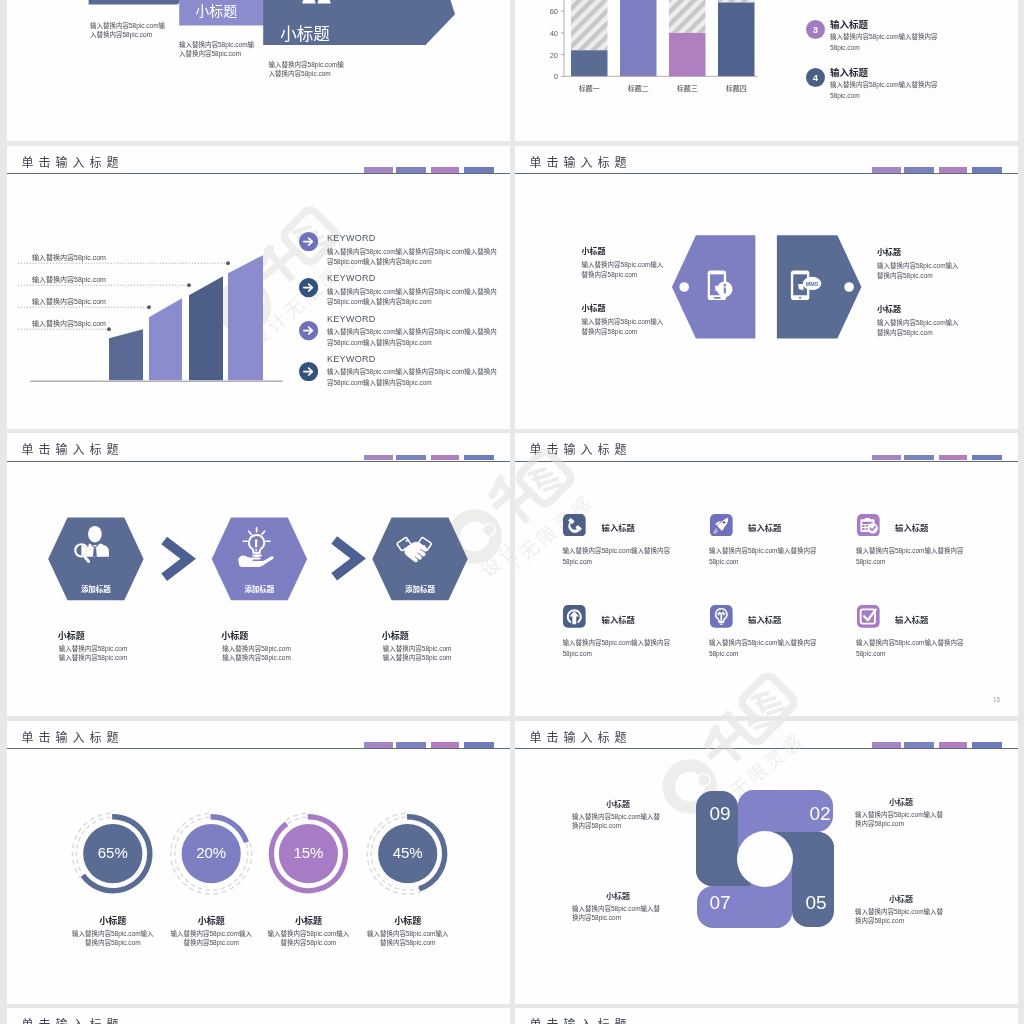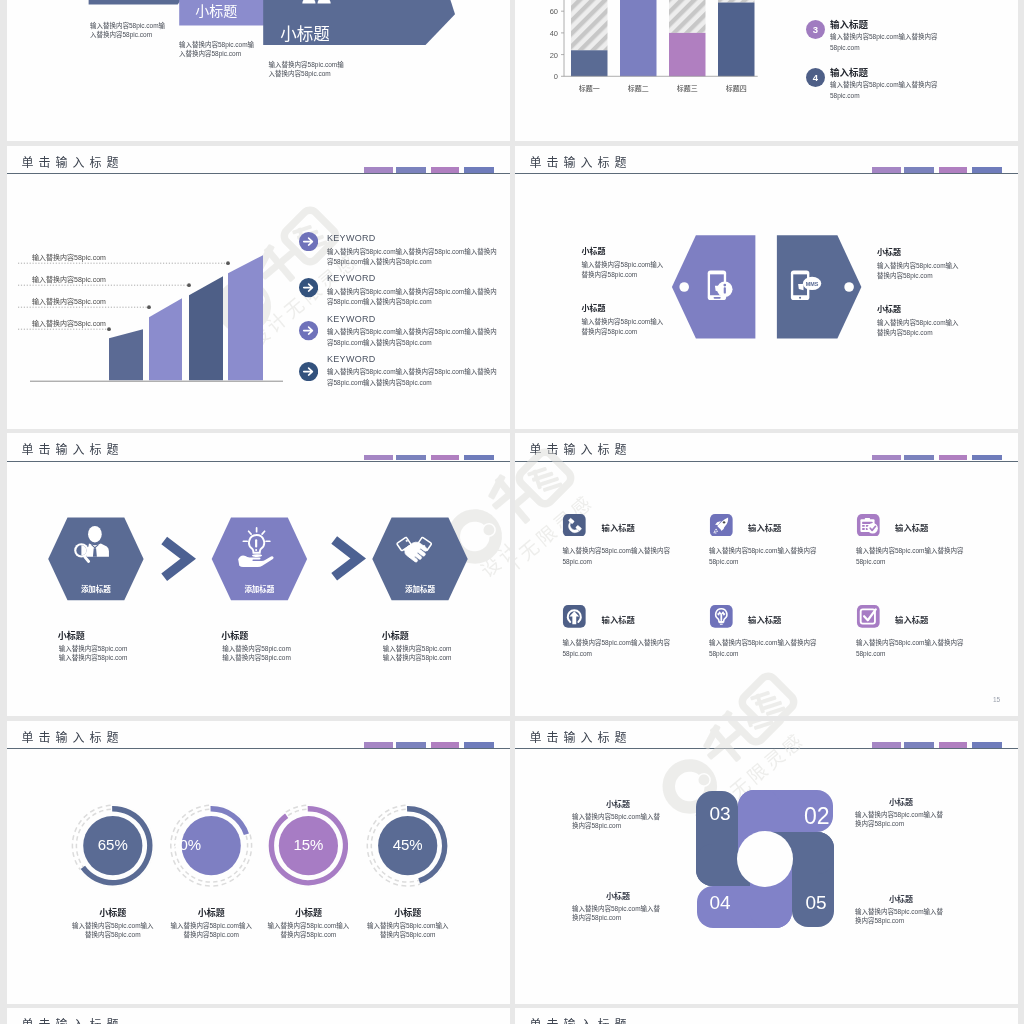--- a/index.html
+++ b/index.html
@@ -535,21 +535,21 @@
           <div class="ttl">单击输入标题</div>
           <div class="bars">
             <i style="left: 0px; width: 28.5px; background: rgb(165, 134, 196);"></i>
             <i style="left: 31.4px; width: 30px; background: rgb(123, 130, 189);"></i>
             <i style="left: 66.5px; width: 28.8px; background: rgb(176, 127, 192);"></i>
             <i style="left: 99.4px; width: 30.1px; background: rgb(111, 124, 187);"></i>
           </div>
           <div class="rule"></div>
         </div>
       </div>
-  <div id="donuts" style="position: absolute; left: 0px; top: 0px; width: 502px; height: 283px;">
+  <div id="donuts" style="position: absolute; left: 0px; top: 8px; width: 502px; height: 283px;">
         <svg width="502" height="283" viewBox="0 0 502 283">
           <path d="M107.21 84.32 A40.4 40.4 0 0 1 112.09 84.79" fill="none" stroke="#dcdcdc" stroke-width="1.5"></path>
           <path d="M107.07 88.32 A36.4 36.4 0 0 1 111.47 88.74" fill="none" stroke="#dcdcdc" stroke-width="1.5"></path>
           <path d="M115.57 85.50 A40.4 40.4 0 0 1 120.25 86.97" fill="none" stroke="#dcdcdc" stroke-width="1.5"></path>
           <path d="M114.61 89.38 A36.4 36.4 0 0 1 118.82 90.71" fill="none" stroke="#dcdcdc" stroke-width="1.5"></path>
           <path d="M123.51 88.39 A40.4 40.4 0 0 1 127.78 90.80" fill="none" stroke="#dcdcdc" stroke-width="1.5"></path>
           <path d="M121.76 91.98 A36.4 36.4 0 0 1 125.60 94.16" fill="none" stroke="#dcdcdc" stroke-width="1.5"></path>
           <path d="M130.67 92.86 A40.4 40.4 0 0 1 134.35 96.11" fill="none" stroke="#dcdcdc" stroke-width="1.5"></path>
           <path d="M128.21 96.02 A36.4 36.4 0 0 1 131.52 98.94" fill="none" stroke="#dcdcdc" stroke-width="1.5"></path>
           <path d="M136.75 98.73 A40.4 40.4 0 0 1 139.67 102.67" fill="none" stroke="#dcdcdc" stroke-width="1.5"></path>
@@ -791,21 +791,21 @@
           <path d="M380.35 94.52 A36.4 36.4 0 0 1 384.15 92.28" fill="none" stroke="#dcdcdc" stroke-width="1.5"></path>
           <path d="M385.57 87.24 A40.4 40.4 0 0 1 390.22 85.68" fill="none" stroke="#dcdcdc" stroke-width="1.5"></path>
           <path d="M387.06 90.95 A36.4 36.4 0 0 1 391.25 89.55" fill="none" stroke="#dcdcdc" stroke-width="1.5"></path>
           <path d="M393.68 84.91 A40.4 40.4 0 0 1 398.56 84.36" fill="none" stroke="#dcdcdc" stroke-width="1.5"></path>
           <path d="M394.38 88.85 A36.4 36.4 0 0 1 398.77 88.35" fill="none" stroke="#dcdcdc" stroke-width="1.5"></path>
           <path d="M400.05 87.71 A37 37 0 0 1 412.13 159.89" stroke="#fdfdfd" stroke-width="9.4" fill="none"></path>
           <path d="M400.05 87.71 A37 37 0 0 1 412.13 159.89" stroke="#5a6b94" stroke-width="5.4" fill="none"></path>
           <circle cx="400.7" cy="124.70000000000005" r="29.6" fill="#5a6b94"></circle>
         </svg>
         <div class="txt" style="left:65.8px;top:115.70000000000005px;width:80px;text-align:center;color:#fff;font-size:15px;">65%</div>
-        <div class="txt" style="left:164.2px;top:115.70000000000005px;width:80px;color:#fff;font-size:15px;">20%</div>
+        <div class="txt" style="left:164.2px;top:115.70000000000005px;width:80px;text-align:center;color:#fff;font-size:15px;">20%</div>
         <div class="txt" style="left:261.4px;top:115.70000000000005px;width:80px;text-align:center;color:#fff;font-size:15px;">15%</div>
         <div class="txt" style="left:360.7px;top:115.70000000000005px;width:80px;text-align:center;color:#fff;font-size:15px;">45%</div>
         <div class="txt" style="left:55.8px;top:185.60000000000002px;width:100px;text-align:center;font-size:9px;font-weight:bold;color:#23272f;">小标题</div>
       <div class="txt body" style="left:51.8px;top:200.10000000000002px;width:108px;text-align:center;line-height:9.3px;">输入替换内容58pic.com输入
 替换内容58pic.com</div>
         <div class="txt" style="left:154.2px;top:185.60000000000002px;width:100px;text-align:center;font-size:9px;font-weight:bold;color:#23272f;">小标题</div>
       <div class="txt body" style="left:150.2px;top:200.10000000000002px;width:108px;text-align:center;line-height:9.3px;">输入替换内容58pic.com输入
 替换内容58pic.com</div>
         <div class="txt" style="left:251.39999999999998px;top:185.60000000000002px;width:100px;text-align:center;font-size:9px;font-weight:bold;color:#23272f;">小标题</div>
       <div class="txt body" style="left:247.39999999999998px;top:200.10000000000002px;width:108px;text-align:center;line-height:9.3px;">输入替换内容58pic.com输入
@@ -875,24 +875,24 @@
             <g transform="translate(250,138) rotate(180)">
               <rect x="-69" y="-68" width="42" height="95" rx="16" fill="#5a6b94"></rect>
               <rect x="-69" y="-15" width="75" height="42" rx="16" fill="#5a6b94"></rect>
             </g>
             <g transform="translate(250,138) rotate(270)">
               <rect x="-69" y="-68" width="42" height="95" rx="16" fill="#8182c8"></rect>
               <rect x="-69" y="-15" width="75" height="42" rx="16" fill="#8182c8"></rect>
             </g>
           </g>
         </svg>
-        <div class="txt" style="left:189px;top:82px;width:32px;text-align:center;color:#fff;font-size:19px;">03</div>
-        <div class="txt" style="left:289px;top:82px;width:32px;color:#fff;font-size:23px;">02</div>
+        <div class="txt" style="left:189px;top:82px;width:32px;text-align:center;color:#fff;font-size:19px;">09</div>
+        <div class="txt" style="left:289px;top:82px;width:32px;text-align:center;color:#fff;font-size:19px;">02</div>
         <div class="txt" style="left:285px;top:171px;width:32px;text-align:center;color:#fff;font-size:19px;">05</div>
-        <div class="txt" style="left:189px;top:171px;width:32px;text-align:center;color:#fff;font-size:19px;">04</div>
+        <div class="txt" style="left:189px;top:171px;width:32px;text-align:center;color:#fff;font-size:19px;">07</div>
         <div class="txt sub" style="left:57px;top:77px;width:92px;text-align:center;color:#3a3f4b;">小标题</div>
       <div class="txt body" style="left:57px;top:91px;width:110px;">输入替换内容58pic.com输入替
 换内容58pic.com</div>
         <div class="txt sub" style="left:340px;top:75px;width:92px;text-align:center;color:#3a3f4b;">小标题</div>
       <div class="txt body" style="left:340px;top:89px;width:110px;">输入替换内容58pic.com输入替
 换内容58pic.com</div>
         <div class="txt sub" style="left:340px;top:172px;width:92px;text-align:center;color:#3a3f4b;">小标题</div>
       <div class="txt body" style="left:340px;top:186px;width:110px;">输入替换内容58pic.com输入替
 换内容58pic.com</div>
         <div class="txt sub" style="left:57px;top:169px;width:92px;text-align:center;color:#3a3f4b;">小标题</div>

